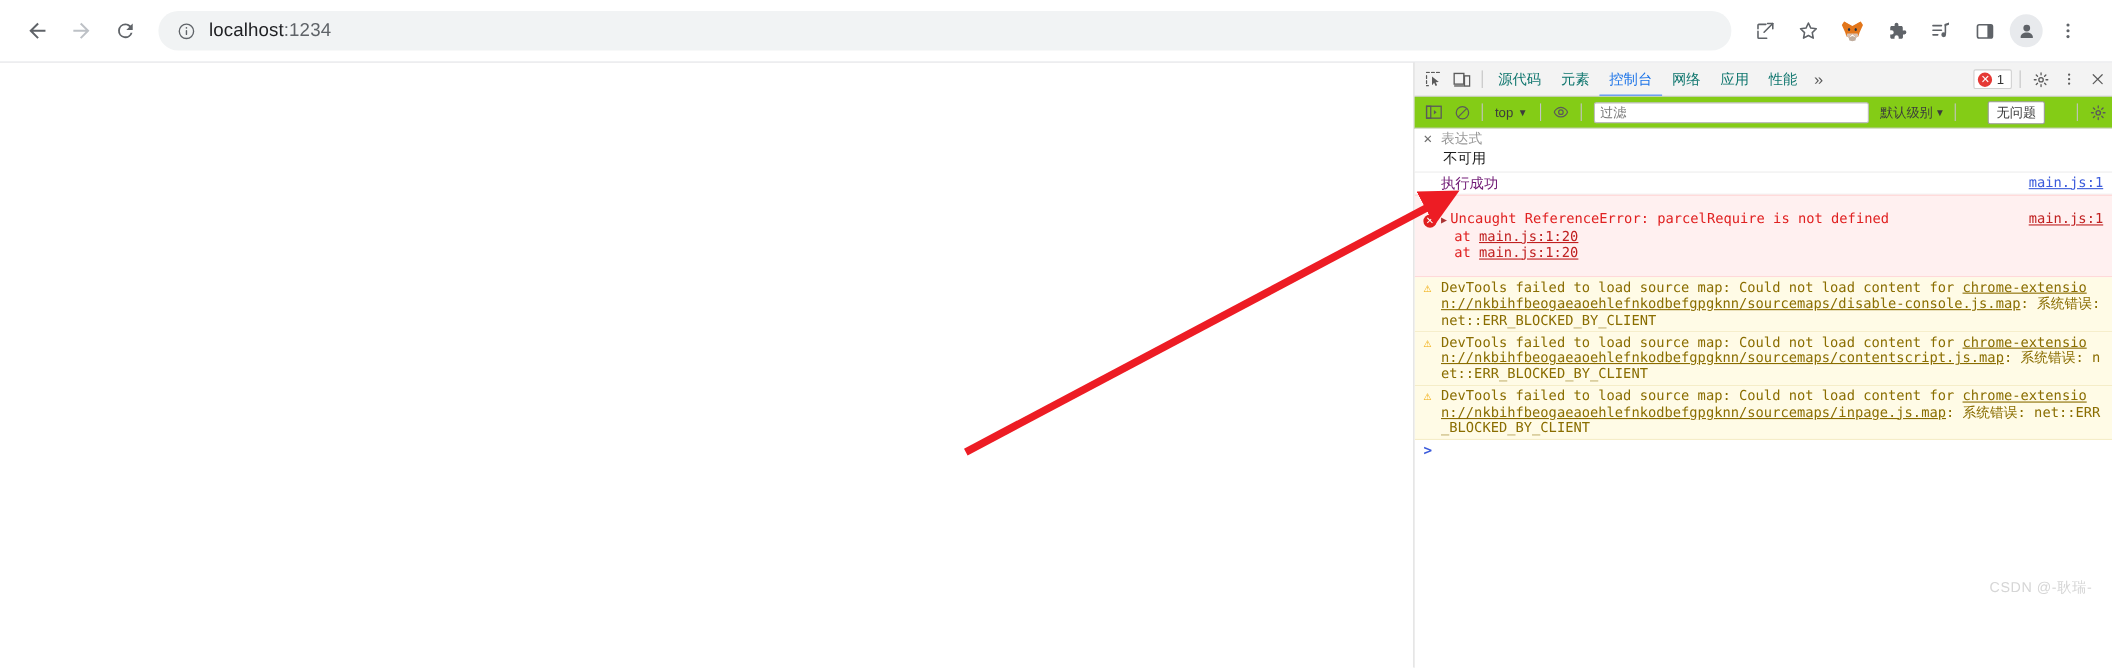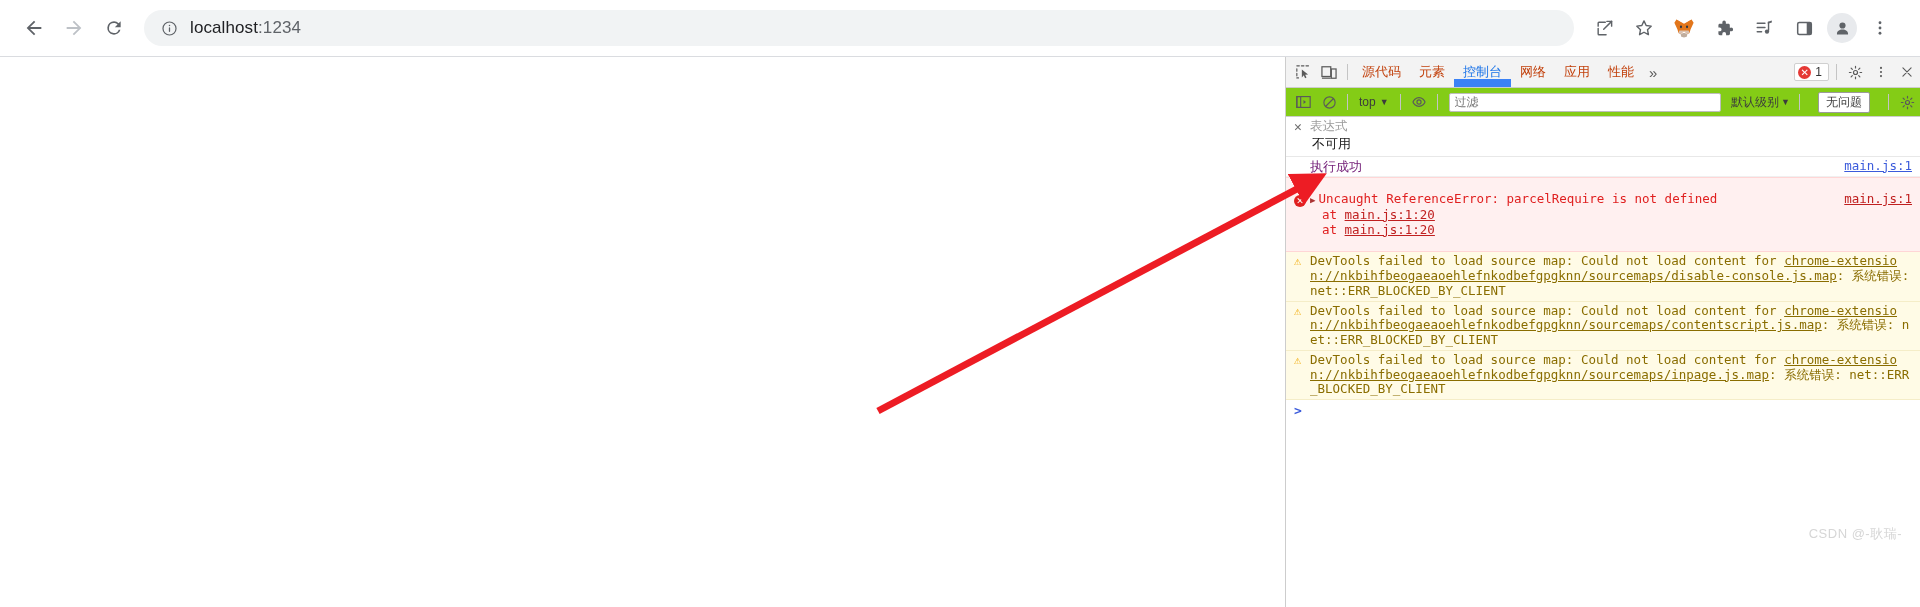--- a/index.html
+++ b/index.html
@@ -71,24 +71,24 @@
     border-bottom: 1px solid #cdcdcd;
     display: flex; align-items: center;
     padding-left: 4px;
   }
   .dt-ico {
     width: 26px; height: 26px; display:flex; align-items:center; justify-content:center;
     cursor: pointer; flex: 0 0 auto;
   }
   .dt-sep { width:1px; height:16px; background:#c4c4c4; margin: 0 5px; flex:0 0 auto;}
   .dt-tab {
-    font-size: 13px; color: #c2410c; padding: 0 9px; height: 30px;
+    font-size: 13px; color: #0f766e; padding: 0 9px; height: 30px;
     line-height: 30px; cursor: pointer; white-space: nowrap; flex: 0 0 auto;
   }
-  .dt-tab.active { color: #1a73e8; border-bottom: 8px solid #3b82f6; font-weight: 400;}
+  .dt-tab.active { color: #1a73e8; border-bottom: 1px solid #3b82f6; font-weight: 400;}
   .dt-more { font-size: 15px; color:#5a5a5a; padding: 0 6px; cursor:pointer; }
   .dt-spacer { flex: 1 1 auto; }
   .err-badge {
     display: flex; align-items: center; gap: 4px;
     border: 1px solid #d0d0d0; border-radius: 2px;
     padding: 1px 6px 1px 3px; background:#fff; cursor:pointer;
     margin-right: 2px;
   }
   .err-dot {
     width: 13px; height: 13px; border-radius: 50%;
@@ -115,21 +115,21 @@
     font-family: "Liberation Sans", sans-serif;
     max-width: 374px;
   }
   .level-select {
     display:flex; align-items:center; gap:2px; font-size:12px; color:#3c3c3c;
     padding: 0 4px; cursor:pointer; white-space:nowrap;
   }
   .issues-btn {
     border: 1px solid #9b9b9b; border-radius: 2px; background:#fff;
     font-size: 12px; color: #3c3c3c; padding: 1px 7px; cursor:pointer;
-    white-space: nowrap; margin: 0 13px;
+    white-space: nowrap; margin: 0 24px;
   }
 
   
   .console {
     flex: 1 1 auto; overflow: hidden; background: #fff;
     font-family: "DejaVu Sans Mono", monospace;
     font-size: 12.5px;
   }
   .msg {
     display: flex; align-items: flex-start;

